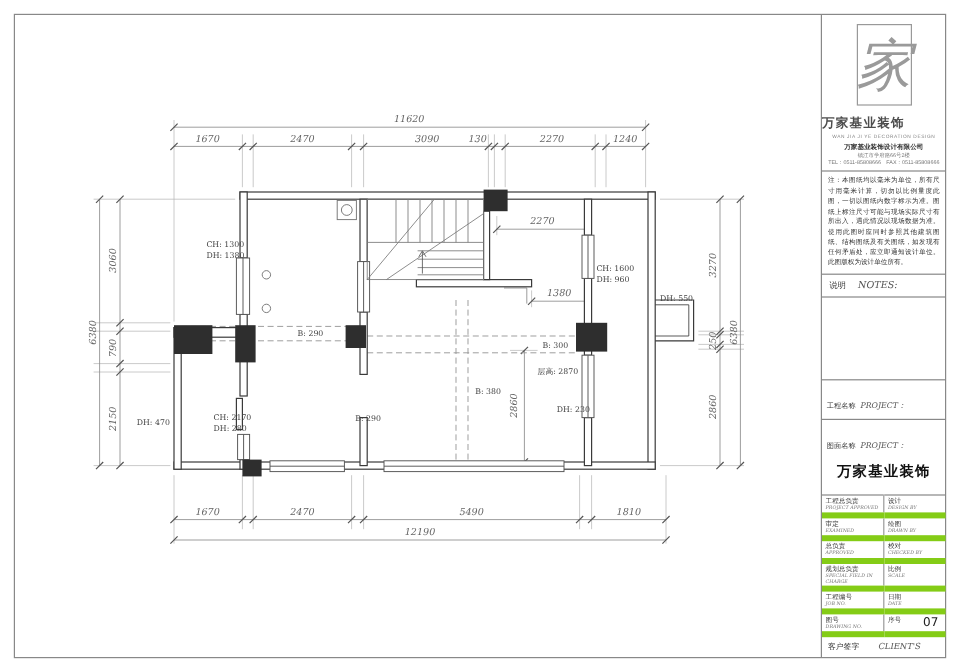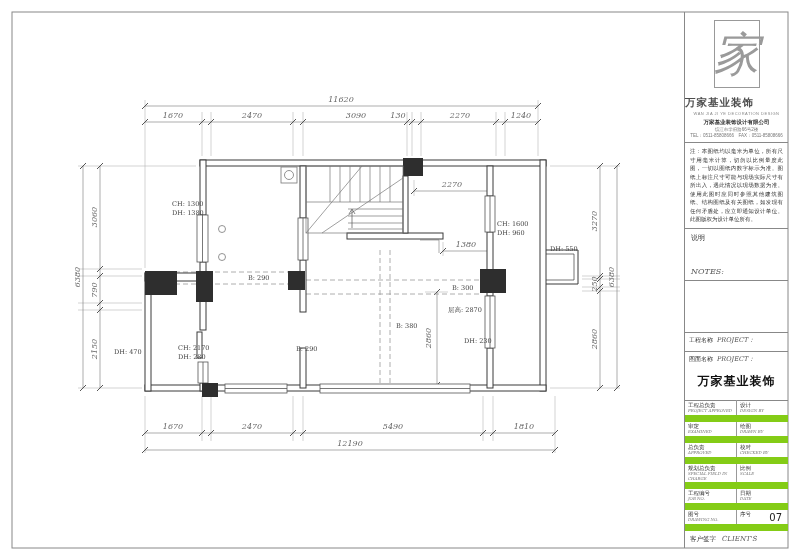--- a/index.html
+++ b/index.html
@@ -13,37 +13,37 @@
          border-left:1px solid #888;display:flex;flex-direction:column;box-sizing:border-box;}
   .logo-wrap{height:84px;display:flex;align-items:center;justify-content:center;}
   .logo-box{width:44px;height:66px;border:1px solid #999;display:flex;align-items:center;justify-content:center;}
   .logo-glyph{font-family:"DejaVu Serif",serif;font-size:46px;color:#9a9a9a;font-style:italic;line-height:1;}
   .brand{ text-align:left;font-weight:bold;font-size:10.5px;letter-spacing:1px;color:#4d4d4d;}
   .tagline{text-align:center;font-size:4px;letter-spacing:.5px;color:#888;margin-top:1px;}
   .coline{text-align:center;font-size:5.5px;font-weight:bold;color:#333;margin-top:3px;}
   .coline2{text-align:center;font-size:4.5px;color:#777;margin-top:1px;}
   .notes{padding:4px 5px;font-size:5.5px;line-height:1.55;text-align:justify;color:#333;
          border-top:1px solid #888;margin-top:4px;min-height:60px;}
-  .notes-head{border-top:1px solid #888;border-bottom:1px solid #888;padding:4px 6px;display:flex;align-items:baseline;gap:24px;flex-direction:column;}
+  .notes-head{border-top:1px solid #888;border-bottom:1px solid #888;padding:4px 6px;display:flex;align-items:baseline;gap:10px;}
   .notes-head .cn{font-size:7px;color:#333;}
   .notes-head .en{font-size:8px;font-style:italic;font-family:"DejaVu Serif",serif;color:#555;}
   .spacer{flex:1;}
-  .blk{border-top:1px solid #888;padding:3px 4px 6px 4px;}
+  .blk{border-top:1px solid #888;padding:17px 4px 6px 4px;}
   .blk .lab{display:flex;gap:4px;align-items:baseline;}
   .blk .lab .cn{font-size:6px;color:#333;}
   .blk .lab .en{font-size:6.5px;font-style:italic;font-family:"DejaVu Serif",serif;color:#555;}
   .blk .val{text-align:center;font-size:12px;font-weight:bold;color:#111;margin-top:9px;margin-bottom:4px;letter-spacing:1px;}
   table.meta{border-collapse:collapse;width:100%;border-top:1px solid #888;table-layout:fixed;}
-  table.meta td{border-right:1px solid #999;border-bottom:7px solid #84cc16;padding:1px 3px;height:12px;vertical-align:top;}
+  table.meta td{border-right:1px solid #999;border-bottom:5px solid #84cc16;padding:1px 3px;height:12px;vertical-align:top;}
   table.meta td:last-child{border-right:none;}
   .c-cn{font-size:5.5px;color:#333;display:block;}
   .c-en{font-size:4px;font-style:italic;font-family:"DejaVu Serif",serif;color:#777;display:block;line-height:1.1;}
   .serial-cell{position:relative;}
   .serial-no{position:absolute;right:6px;top:2px;font-size:10px;color:#222;font-family:"DejaVu Sans",sans-serif;}
-  .client{padding:4px 5px;display:flex;gap:6px;align-items:baseline;}
+  .client{padding:4px 5px;display:flex;gap:16px;align-items:baseline;}
   .client .cn{font-size:6.5px;color:#333;}
   .client .en{font-size:7px;font-style:italic;font-family:"DejaVu Serif",serif;color:#555;}
 </style>
 </head>
 <body>
 
 
 
 
 <svg width="800" height="560" viewBox="0 0 800 560">

